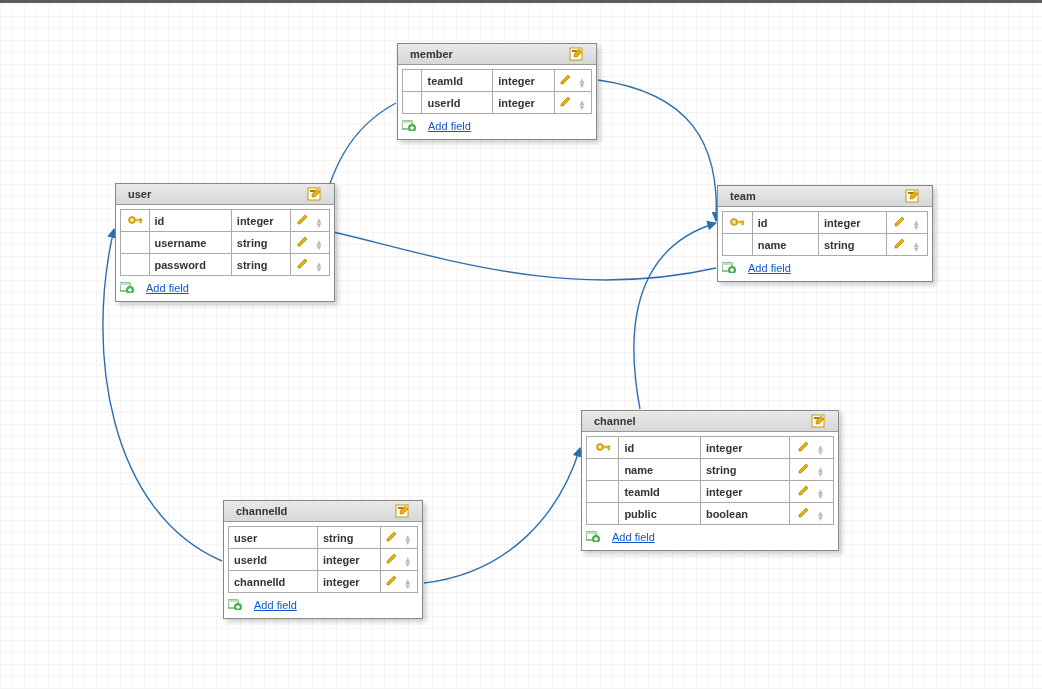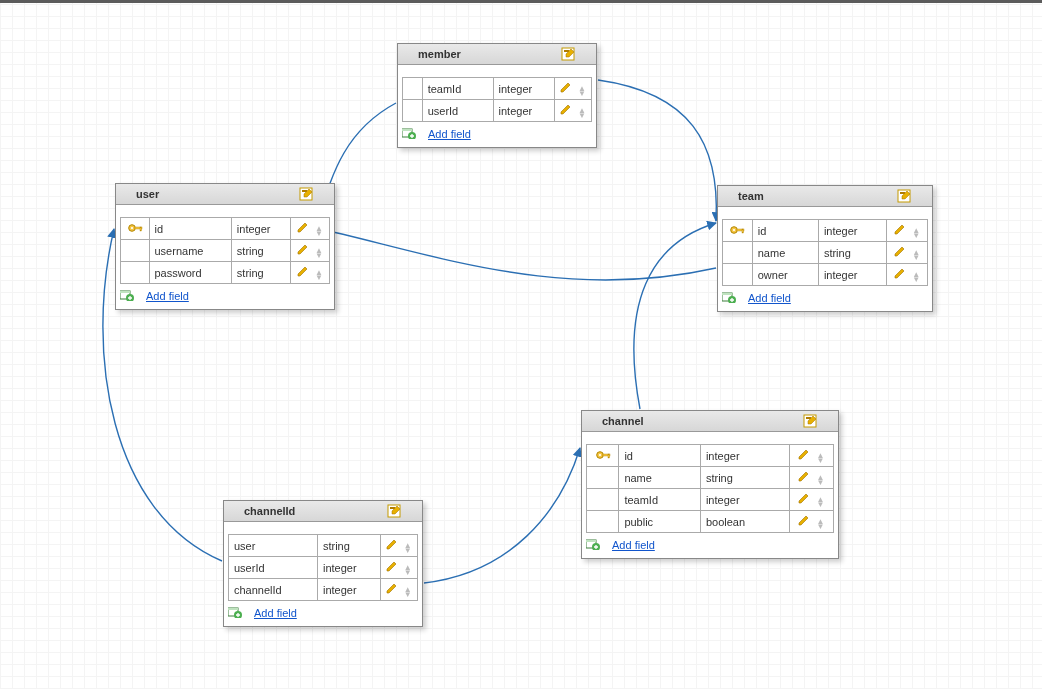--- a/index.html
+++ b/index.html
@@ -24,29 +24,29 @@
     border: 1px solid #888;
     background: #fff;
     box-shadow: 3px 3px 5px rgba(0,0,0,0.2);
     z-index: 10;
   }
   .titlebar {
     display: flex;
     align-items: center;
     justify-content: space-between;
     height: 21px;
-    padding: 0 20px;
+    padding: 0 12px;
     background: linear-gradient(#e9e9e9, #d7d7d7);
     border-bottom: 1px solid #999;
     font-weight: bold;
     color: #333;
   }
   .titlebar .tname { flex: 1; }
   .titlebar .editico { width: 16px; height: 16px; display: flex; align-items: center; justify-content: center; }
-  .rows { padding: 12px 4px 0 4px; }
+  .rows { padding: 4px 4px 0 4px; font-weight: bold; }
   table.flds { border-collapse: collapse; width: 100%; }
   table.flds td {
     border: 1px solid #aaa;
     height: 22px;
     padding: 0 5px;
     vertical-align: middle;
     background: #fff;
     color: #333;
   }
   td.kcell { width: 22px; text-align: center; padding: 0; }
@@ -263,34 +263,20 @@
         <td class="acell">
           <span class="ico"><svg width="12" height="12">
                   <path d="M1 11 l2 0 7-7 -2-2 -7 7 z" fill="#e8b000" stroke="#a07000" stroke-width="0.6"></path>
                 </svg></span>
           <span class="sortarrows">
                 <span>▲</span>
                 <span>▼</span>
               </span>
         </td>
       </tr>
-      <tr>
-        <td class="kcell"></td>
-        <td class="ncell">owner</td>
-        <td class="tcell">integer</td>
-        <td class="acell">
-          <span class="ico"><svg width="12" height="12">
-                  <path d="M1 11 l2 0 7-7 -2-2 -7 7 z" fill="#e8b000" stroke="#a07000" stroke-width="0.6"></path>
-                </svg></span>
-          <span class="sortarrows">
-                <span>▲</span>
-                <span>▼</span>
-              </span>
-        </td>
-      </tr>
     </tbody>
       </table>
   </div>
   <div class="addrow">
     <span class="ico"><svg width="14" height="12">
           <rect x="0" y="2" width="10" height="8" fill="#fff" stroke="#3a7f3a"></rect>
           <rect x="0" y="2" width="10" height="2" fill="#bfe3bf"></rect>
           <circle cx="10" cy="9" r="4" fill="#4caf50"></circle>
           <path d="M10 7 v4 M8 9 h4" stroke="#fff" stroke-width="1.3"></path>
         </svg></span>

